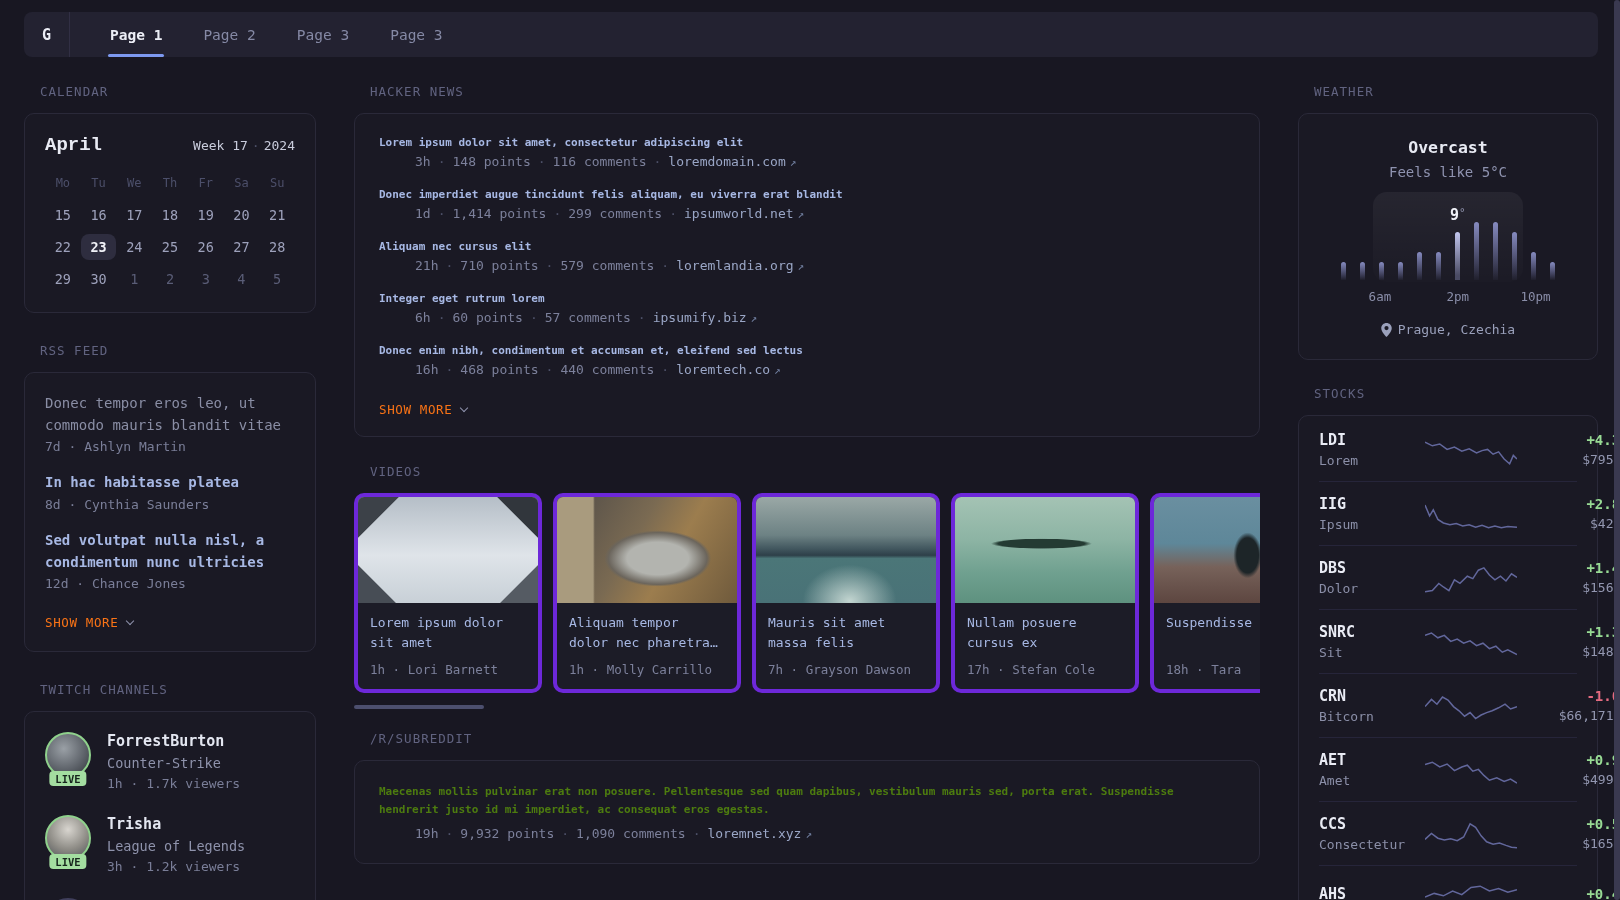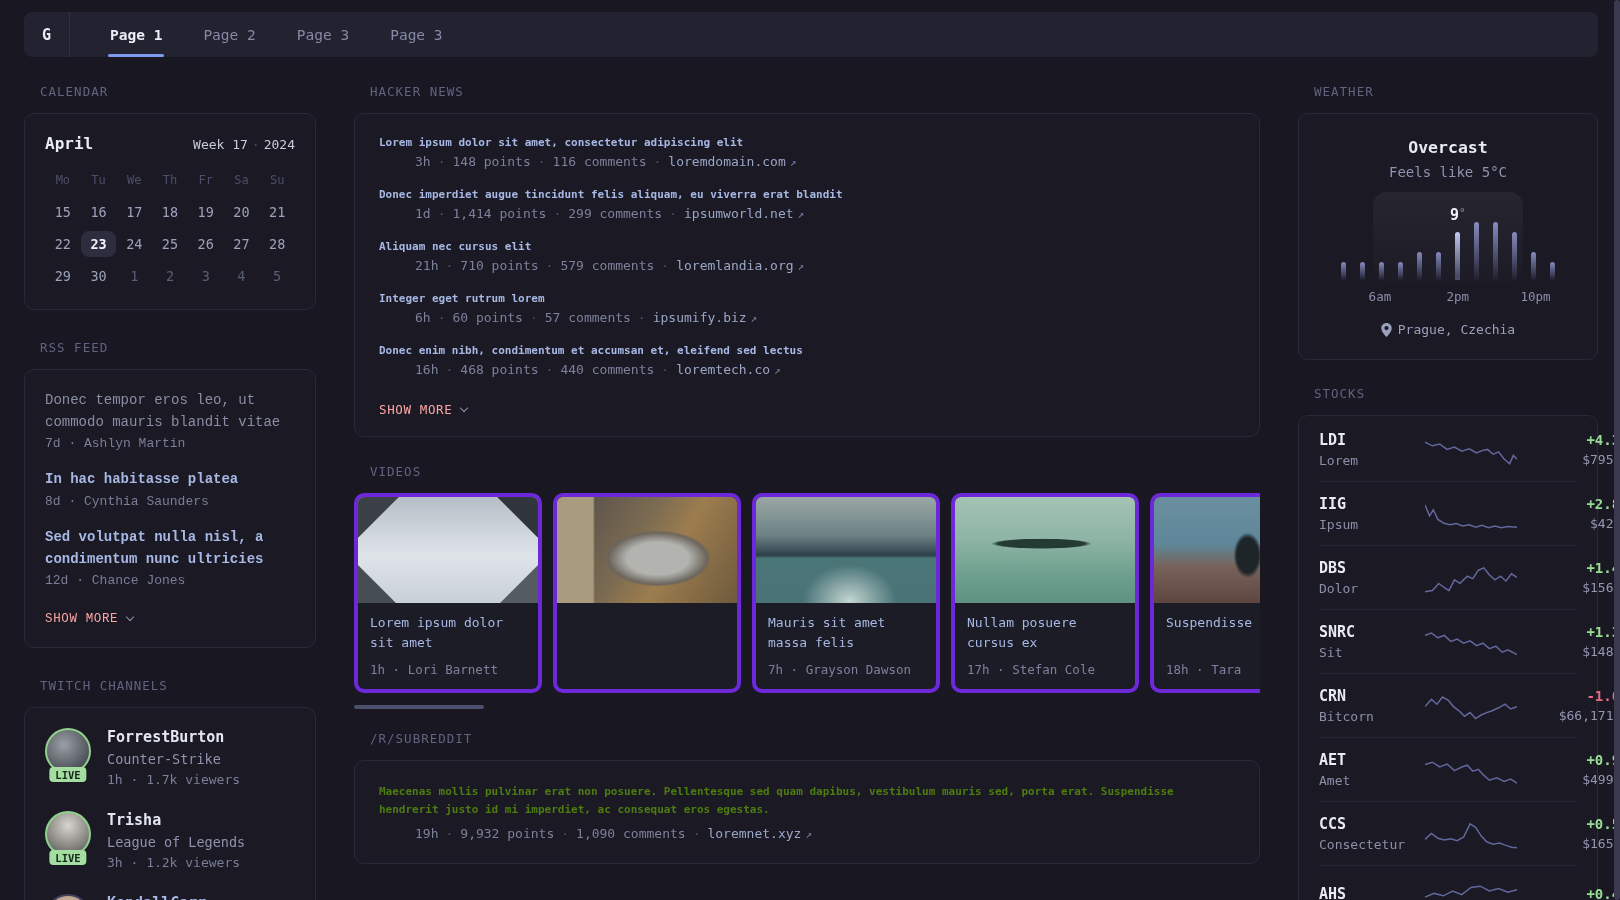--- a/index.html
+++ b/index.html
@@ -44,37 +44,37 @@
     margin:0 0 14px 16px; font-weight:500;
   }
   .card {
     border:1px solid #2a2939; border-radius:10px;
     background:rgba(255,255,255,0.012);
   }
 
   
   .cal-card { padding:20px; margin-bottom:30px; }
   .cal-top { display:flex; justify-content:space-between; align-items:baseline; }
-  .cal-month { font-size:16px; font-weight:600; color:#e9ebf4; }
+  .cal-month { font-size:19px; font-weight:600; color:#e9ebf4;font-family:Liberation Mono, monospace; }
   .cal-week { font-size:13px; color:#c9ccdc; }
   .cal-week .dot { margin:0 4px; }
   .cal-grid {
     display:grid; grid-template-columns:repeat(7,1fr);
     row-gap:6px; text-align:center; margin-top:20px;
   }
   .cal-wd { font-size:12px; color:#4c4f6a; height:20px; }
   .cday {
     font-size:13.5px; color:#9da1bb; height:26px;
     display:flex; align-items:center; justify-content:center;
   }
   .cday.today { background:#2e2d3f; border-radius:8px; color:#f1f2f8; font-weight:700; }
   .cday.dim { color:#5a5d77; }
 
   
-  .rss-card { padding:20px; margin-bottom:30px;font-family:Liberation Mono, monospace; }
+  .rss-card { padding:20px; margin-bottom:30px; }
   .rss-item { margin-bottom:18px; cursor:pointer; }
   .rss-title { font-size:14px; font-weight:600; color:#a7b8e4; line-height:1.55; }
   .rss-title.read { color:#8a8ea5; font-weight:500; }
   .rss-meta { font-size:13px; color:#7a7e98; margin-top:3px; }
 
   
   .tw-card { padding:20px 20px 4px; }
   .tw-item { display:flex; gap:16px; margin-bottom:24px; cursor:pointer; }
   .tw-av { position:relative; width:46px; height:46px; flex:0 0 46px; }
   .tw-pic { width:100%; height:100%; border-radius:50%; border:2px solid #403f5c; }
@@ -95,21 +95,21 @@
   
   .hn-card { padding:22px 24px 18px; }
   .hn-item { margin-bottom:19px; }
   .hn-title { font-size:11px; font-weight:600; color:#a7b8e4; margin-bottom:5px; cursor:pointer; }
   .meta { font-size:13px; color:#7c809b; display:flex; align-items:center; flex-wrap:wrap; gap:0 7px;margin-left:36px; }
   .dot { color:#4d5068; }
   .domain { color:#9aa6c6; cursor:pointer; }
   .arr { font-size:11px; color:#717fa0; margin-left:4px; }
   .showmore {
     display:inline-flex; align-items:center; gap:9px;
-    font-size:12.5px; color:#fca5a5; letter-spacing:.05em;
+    font-size:12.5px; color:#f97316; letter-spacing:.05em;
     margin-top:6px; cursor:pointer;
   }
   .chev {
     width:6px; height:6px; margin-top:-4px;
     border-right:1.5px solid #8e92ac; border-bottom:1.5px solid #8e92ac;
     transform:rotate(45deg);
   }
 
   
   .videos-sec { margin-top:27px; }
@@ -392,20 +392,24 @@
         <div class="vrow">
             <div class="vcard">
               <div class="vthumb thumb-pillars"></div>
               <div class="vbody">
                 <div class="vtitle">Lorem ipsum dolor sit amet consectetu…</div>
                 <div class="vmeta">1h · Lori Barnett</div>
               </div>
             </div>
             <div class="vcard">
               <div class="vthumb thumb-camera"></div>
+              <div class="vbody">
+                <div class="vtitle">Aliquam tempor dolor nec pharetra…</div>
+                <div class="vmeta">1h · Molly Carrillo</div>
+              </div>
             </div>
             <div class="vcard">
               <div class="vthumb thumb-sea"></div>
               <div class="vbody">
                 <div class="vtitle">Mauris sit amet massa felis</div>
                 <div class="vmeta">7h · Grayson Dawson</div>
               </div>
             </div>
             <div class="vcard">
               <div class="vthumb thumb-canoe"></div>

